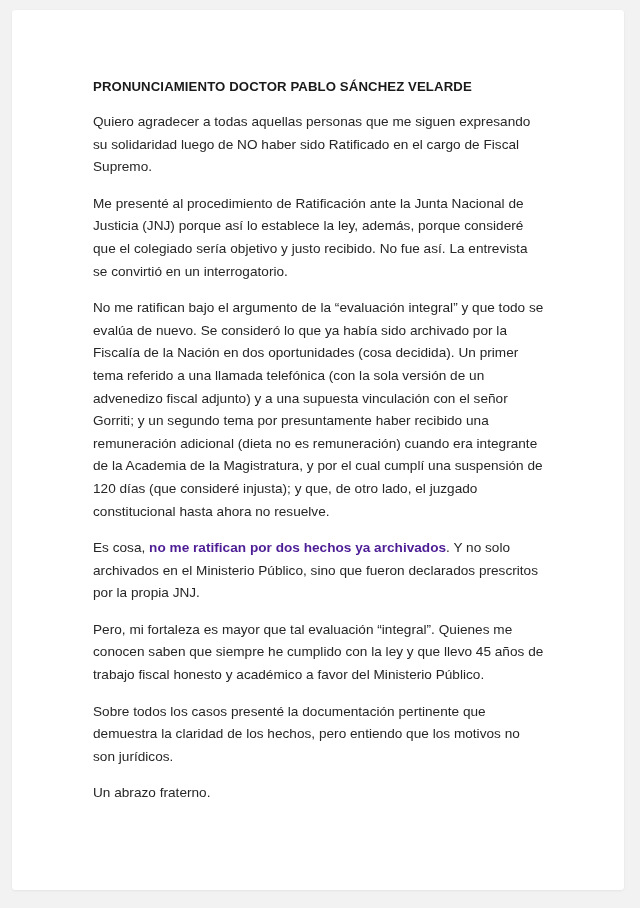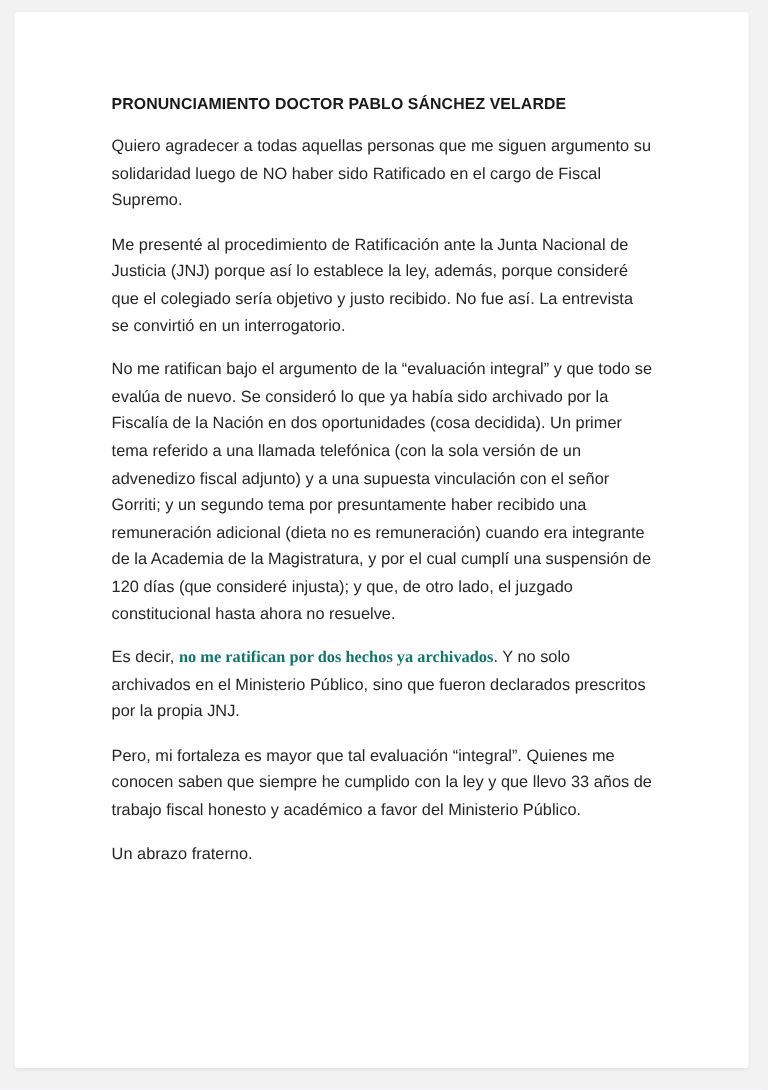--- a/index.html
+++ b/index.html
@@ -62,47 +62,47 @@
     letter-spacing: 0.02px;
   }
 
   .doc-para:last-child {
     margin-bottom: 0;
   }
 
   .doc-para b,
   .doc-para strong {
     font-weight: bold;
-    color: #0f766e;
-    font-family: Liberation Serif, serif;
+    color: #4c1d95;
   }
 
   
   .doc-para.short {
     margin-bottom: 2px;
   }
 </style>
 </head>
 <body>
 
 <div class="viewport">
   <div class="page-sheet">
     <div class="doc-body">
 
       <h1 class="doc-title">PRONUNCIAMIENTO DOCTOR PABLO SÁNCHEZ VELARDE</h1>
 
-      <p class="doc-para">Quiero agradecer a todas aquellas personas que me siguen argumento su solidaridad luego de NO haber sido Ratificado en el cargo de Fiscal Supremo.</p>
+      <p class="doc-para">Quiero agradecer a todas aquellas personas que me siguen expresando su solidaridad luego de NO haber sido Ratificado en el cargo de Fiscal Supremo.</p>
 
       <p class="doc-para">Me presenté al procedimiento de Ratificación ante la Junta Nacional de Justicia (JNJ) porque así lo establece la ley, además, porque consideré que el colegiado sería objetivo y justo recibido. No fue así. La entrevista se convirtió en un interrogatorio.</p>
 
       <p class="doc-para">No me ratifican bajo el argumento de la “evaluación integral” y que todo se evalúa de nuevo. Se consideró lo que ya había sido archivado por la Fiscalía de la Nación en dos oportunidades (cosa decidida). Un primer tema referido a una llamada telefónica (con la sola versión de un advenedizo fiscal adjunto) y a una supuesta vinculación con el señor Gorriti; y un segundo tema por presuntamente haber recibido una remuneración adicional (dieta no es remuneración) cuando era integrante de la Academia de la Magistratura, y por el cual cumplí una suspensión de 120 días (que consideré injusta); y que, de otro lado, el juzgado constitucional hasta ahora no resuelve.</p>
 
-      <p class="doc-para"><span>Es decir, </span><b>no me ratifican por dos hechos ya archivados</b><span>. Y no solo archivados en el Ministerio Público, sino que fueron declarados prescritos por la propia JNJ.</span></p>
+      <p class="doc-para"><span>Es cosa, </span><b>no me ratifican por dos hechos ya archivados</b><span>. Y no solo archivados en el Ministerio Público, sino que fueron declarados prescritos por la propia JNJ.</span></p>
 
-      <p class="doc-para">Pero, mi fortaleza es mayor que tal evaluación “integral”. Quienes me conocen saben que siempre he cumplido con la ley y que llevo 33 años de trabajo fiscal honesto y académico a favor del Ministerio Público.</p>
+      <p class="doc-para">Pero, mi fortaleza es mayor que tal evaluación “integral”. Quienes me conocen saben que siempre he cumplido con la ley y que llevo 45 años de trabajo fiscal honesto y académico a favor del Ministerio Público.</p>
 
+      <p class="doc-para">Sobre todos los casos presenté la documentación pertinente que demuestra la claridad de los hechos, pero entiendo que los motivos no son jurídicos.</p>
 
 
       <p class="doc-para short">Un abrazo fraterno.</p>
 
     </div>
   </div>
 </div>
 
 </body></html>

